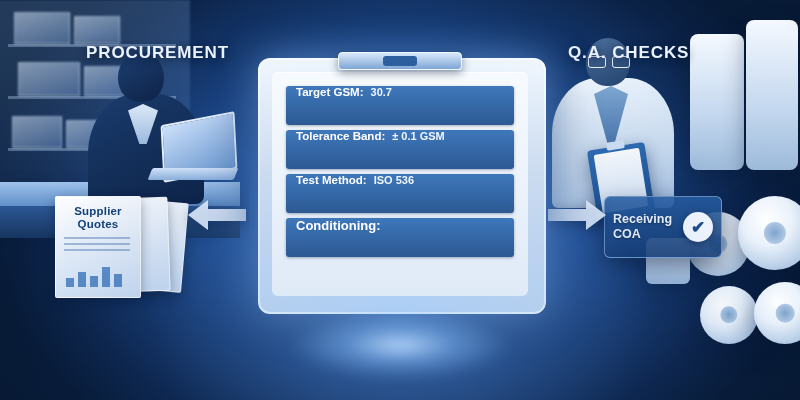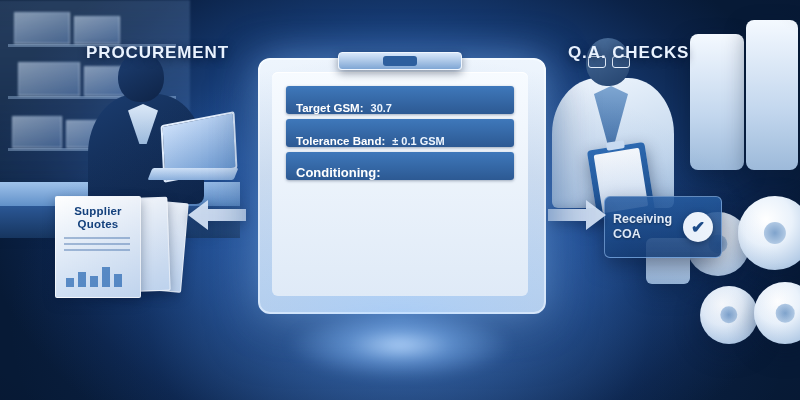--- a/index.html
+++ b/index.html
@@ -431,26 +431,26 @@
   .panel-title {
     color: #103d77;
     font-size: 16.5px;
     font-weight: bold;
     text-align: center;
     letter-spacing: 0.2px;
     margin: 6px 0 10px 0;
     text-shadow: 0 1px 0 rgba(255,255,255,0.8);
   }
   .spec-row {
-    height: 28px;
+    height: 39px;
     margin-bottom: 5px;
     border-radius: 3px;
     background: linear-gradient(180deg, rgba(47,109,181,0.92), rgba(28,76,138,0.92));
     display: flex;
-    align-items: flex-end;
+    align-items: flex-start;
     padding: 0 10px;
     box-sizing: border-box;
     box-shadow: 0 1px 3px rgba(8,28,62,0.35);
   }
   .spec-label {
     color: #ffffff;
     font-size: 11.5px;
     font-weight: bold;
     white-space: nowrap;
   }
@@ -560,20 +560,24 @@
   <div class="panel-inner">
     <div id="spec-rows">
         <div class="spec-row">
           <span class="spec-label">Target GSM:</span>
           <span class="spec-value">30.7</span>
         </div>
         <div class="spec-row">
           <span class="spec-label">Tolerance Band:</span>
           <span class="spec-value">± 0.1 GSM</span>
         </div>
+        <div class="spec-row">
+          <span class="spec-label">Test Method:</span>
+          <span class="spec-value">ISO 536</span>
+        </div>
         <div class="spec-row small">
           <span class="spec-label">Conditioning:</span>
         </div>
       </div>
   </div>
 
   <div class="floor-glow"></div>
   <div class="vignette"></div>
 </div>
 

